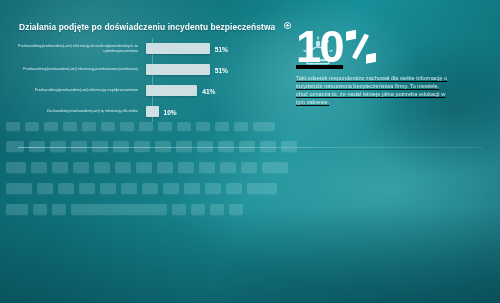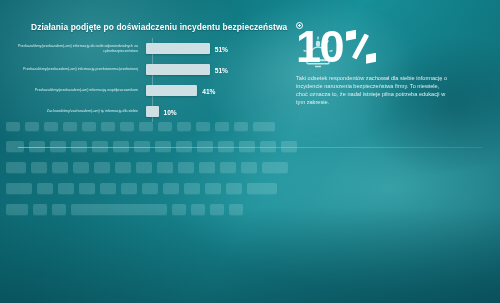--- a/index.html
+++ b/index.html
@@ -45,21 +45,20 @@
   }
 
   
   .panel{position:absolute;}
   .p-top{left:0;top:0;width:500px;height:140px;}
   .p-bot{left:0;top:150px;width:500px;height:153px;}
 
   .title{
     position:absolute;color:#ffffff;font-weight:bold;letter-spacing:.1px;
     text-shadow:0 1px 1px rgba(0,40,48,.35);
-    margin-left:12px;
   }
   .title-top{left:19px;top:22px;font-size:8.4px;}
   .title-dot{
     display:inline-block;width:5px;height:5px;border-radius:50%;
     border:1px solid #ffffff;margin-left:6px;position:relative;top:-1px;
     background:radial-gradient(circle, #ffffff 0 35%, transparent 36%);
   }
 
   
   .chart{position:absolute;}
@@ -79,21 +78,21 @@
     position:absolute;top:50%;transform:translateY(-50%);
     color:#ffffff;font-size:6.6px;font-weight:bold;
     white-space:nowrap;
   }
   .axis{
     position:absolute;left:138px;top:0;bottom:0;width:1px;
     background:rgba(207,224,228,.35);
   }
 
   
-  .stat{position:absolute;}
+  .stat{position:absolute;text-decoration:underline;}
   .stat-top{left:296px;top:26px;}
   .stat-num{
     color:#ffffff;font-weight:bold;line-height:.92;
     letter-spacing:-1.5px;
     font-size:45px;
     display:flex;align-items:center;
   }
   .pct{
     display:inline-block;width:30px;height:34px;position:relative;margin-left:3px;
   }

